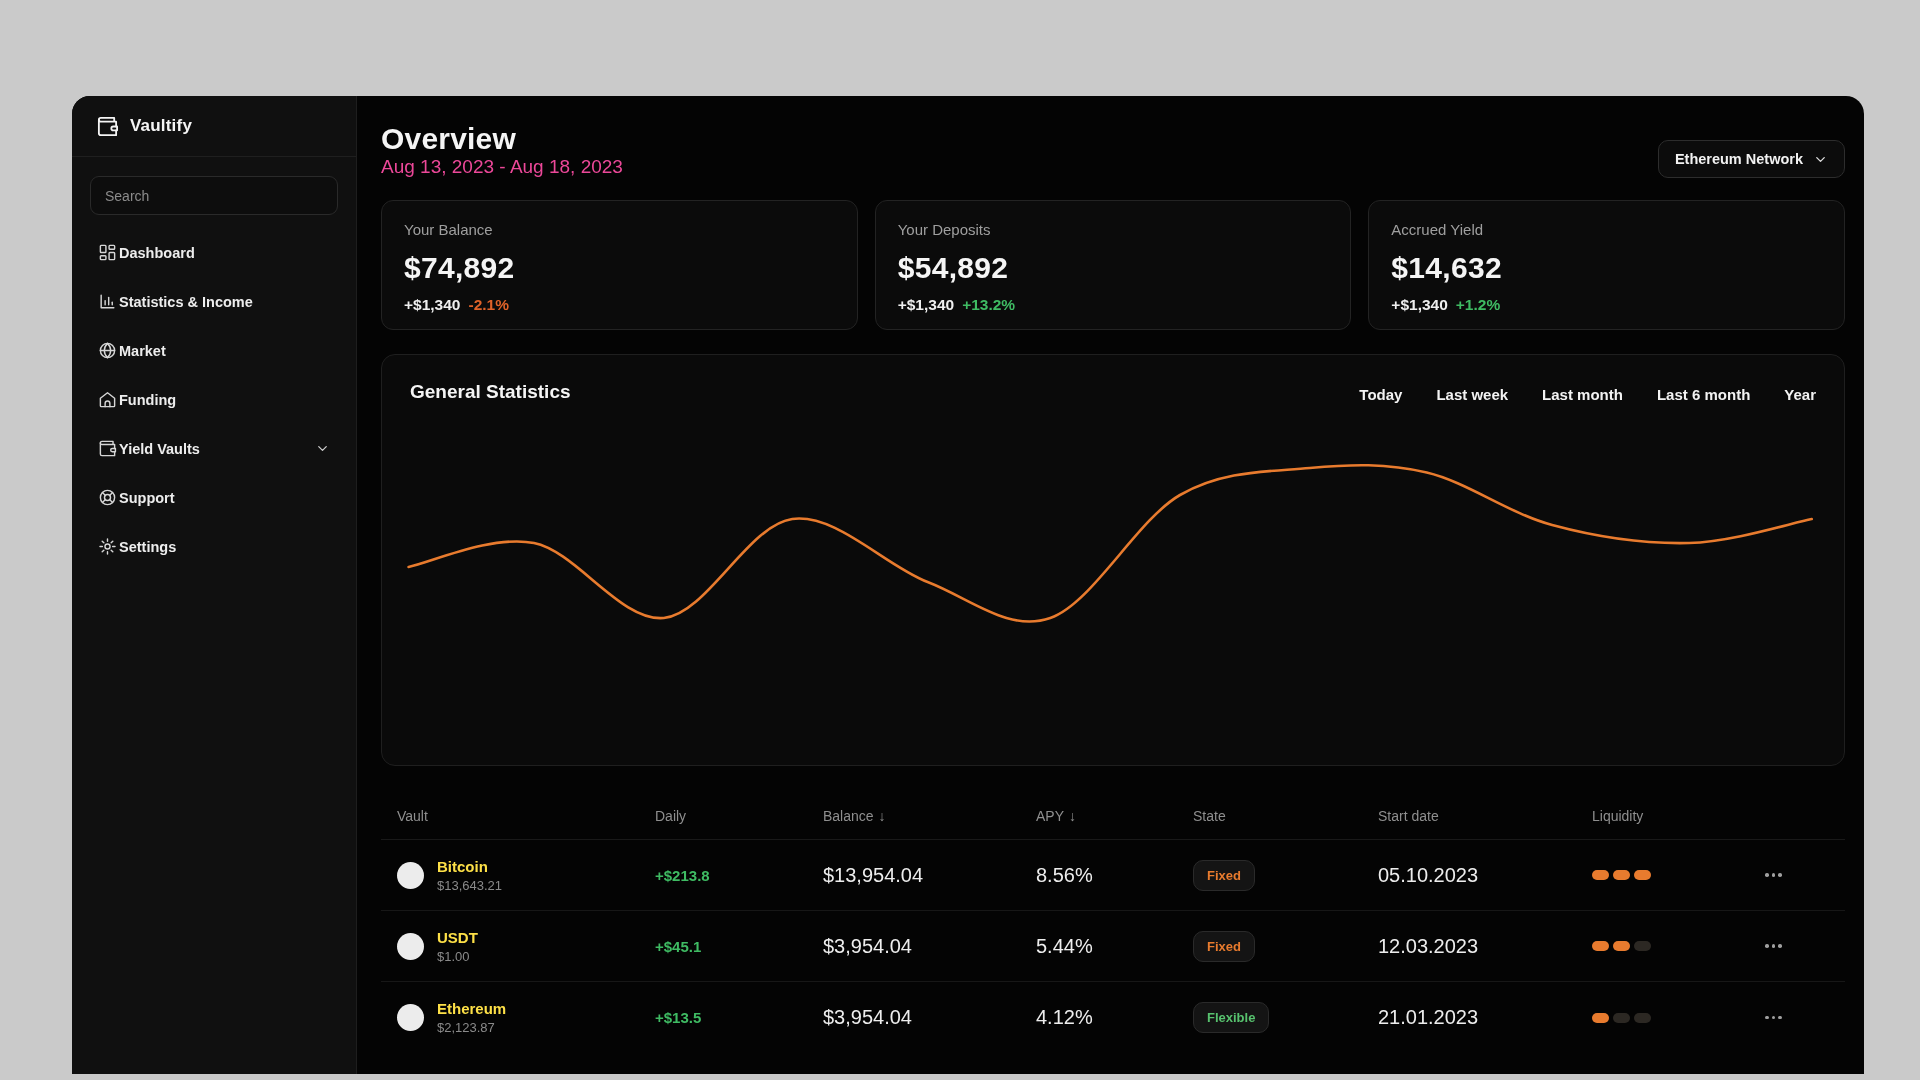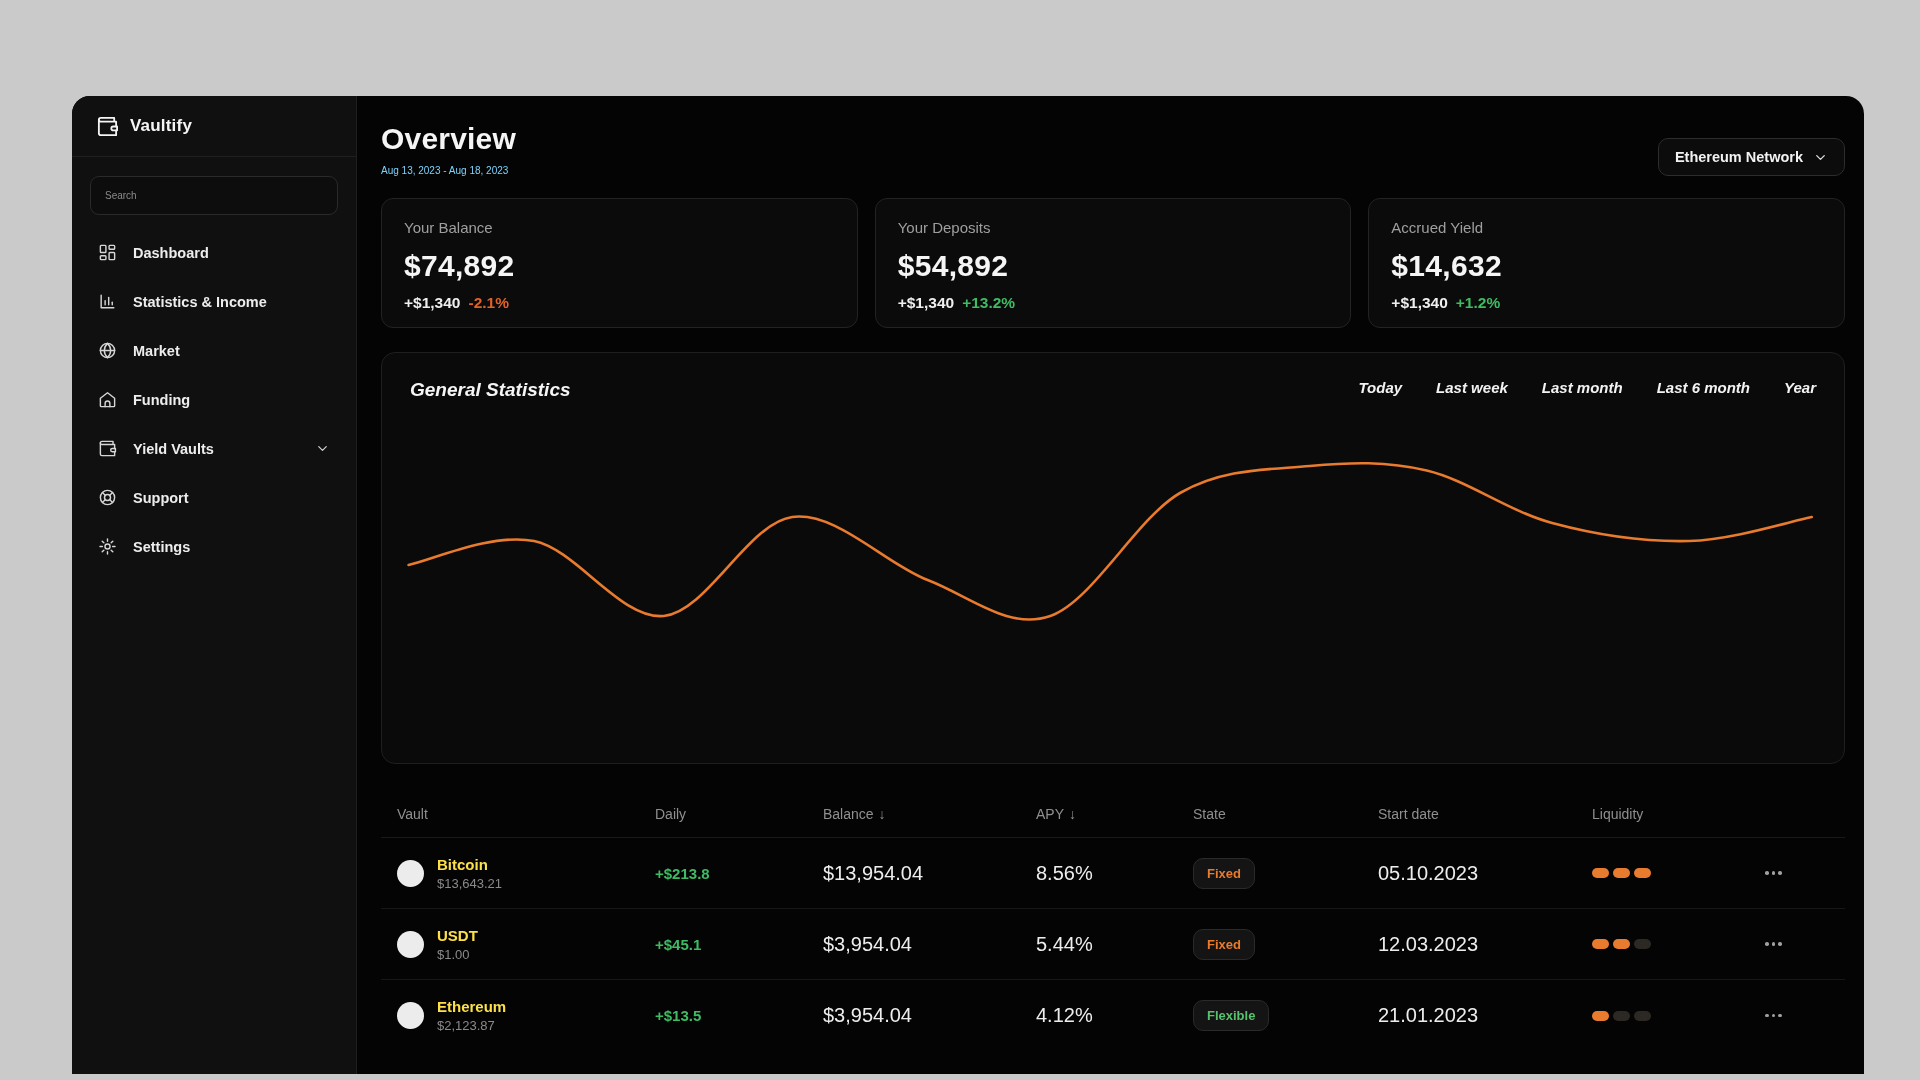--- a/index.html
+++ b/index.html
@@ -25,40 +25,40 @@
     padding:0 24px; border-bottom:1px solid #1f1f1f;
   }
   .brand-row svg{ width:23px; height:23px; stroke:#f5f5f5; }
   .brand-name{ font-size:17px; font-weight:700; letter-spacing:.2px; }
   .search-box{
     margin:19px 18px 0 18px; height:39px; border:1px solid #2a2a2a;
     background:#0d0d0d; border-radius:9px; display:flex; align-items:center;
   }
   .search-box input{
     width:100%; background:transparent; border:none; outline:none;
-    color:#0f766e; font-size:10px; padding:0 14px;
+    color:#0f766e; font-size:14px; padding:0 14px;
     font-family:"Liberation Sans","DejaVu Sans",sans-serif;
   }
   .search-box input::placeholder{ color:#8b8b8b; }
   .nav{ margin-top:13px; padding:0 18px; display:flex; flex-direction:column; }
   .nav-item{
-    height:49px; display:flex; align-items:center; gap:16px;
+    height:49px; display:flex; align-items:center; gap:2px;
     padding:0 8px; border-radius:8px; cursor:pointer;
   }
   .nav-item .nav-icon{ display:flex; color:#d6d6d6; }
   .nav-item svg{ width:19px; height:19px; }
   .nav-label{ font-size:14.5px; font-weight:700; color:#ededed; }
   .nav-spacer{ flex:1; }
   .nav-chevron{ display:flex; color:#cfcfcf; }
   .nav-chevron svg{ width:15px; height:15px; }
   
   .main{ flex:1; padding:26px 19px 0 24px; display:flex; flex-direction:column; }
   .main-header{ display:flex; justify-content:space-between; align-items:flex-end; }
   .page-title{ font-size:30px; font-weight:700; letter-spacing:.2px; }
-  .date-range{ font-size:10px; color:#7dd3fc; margin-top:9px; }
+  .date-range{ font-size:19px; color:#ec4899; margin-top:0; }
   .network-btn{
     margin-top:3px; height:38px; display:flex; align-items:center; gap:10px;
     padding:0 16px; background:#0c0c0c; border:1px solid #2d2d2d;
     border-radius:10px; font-size:14.5px; font-weight:700; color:#f2f2f2; cursor:pointer;
   }
   .network-btn svg{ width:15px; height:15px; color:#d8d8d8; }
   
   .cards-row{ display:flex; gap:17px; margin-top:22px; }
   .stat-card{
     flex:1; height:130px; background:#0b0b0b; border:1px solid #232323;
@@ -68,21 +68,21 @@
   .card-value{ font-size:30px; font-weight:700; margin-top:13px; letter-spacing:.3px; }
   .card-delta{ margin-top:11px; font-size:15.5px; font-weight:700; display:flex; gap:8px; }
   .delta-abs{ color:#efefef; }
   .delta-pct[data-trend="negative"]{ color:#df6229; }
   .delta-pct[data-trend="positive"]{ color:#3fbb63; }
   
   .chart-panel{
     margin-top:24px; height:412px; background:#0a0a0a; border:1px solid #1f1f1f;
     border-radius:14px; padding:26px 28px; position:relative;
   }
-  .chart-head{ display:flex; justify-content:space-between; align-items:flex-start;font-style:italic; }
+  .chart-head{ display:flex; justify-content:space-between; align-items:flex-end; }
   .chart-title{ font-size:19px; font-weight:700; }
   .chart-filters{ display:flex; gap:34px; }
   .chart-filter{ font-size:15px; font-weight:700; color:#f3f3f3; cursor:pointer; }
   .chart-svg{ position:absolute; left:18px; right:18px; top:98px; height:300px; width:calc(100% - 36px); }
   
   .vault-table{ margin-top:26px; }
   .t-grid{
     display:grid;
     grid-template-columns:258px 168px 213px 157px 185px 214px 173px 1fr;
     align-items:center; padding-left:16px;

